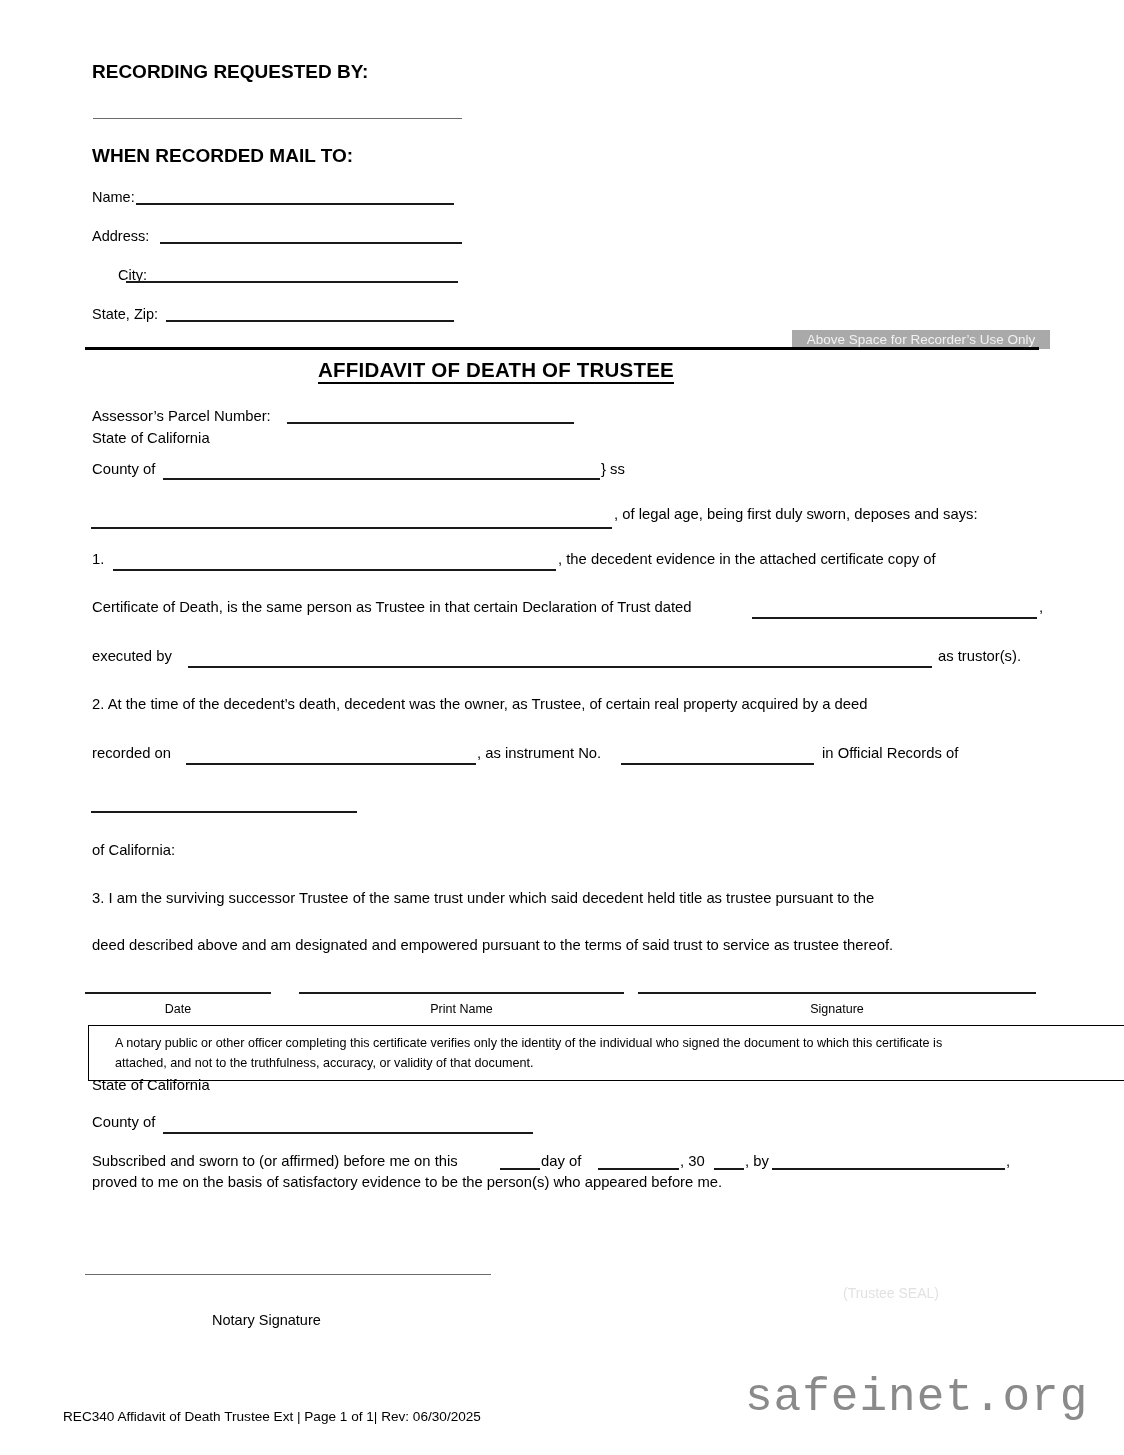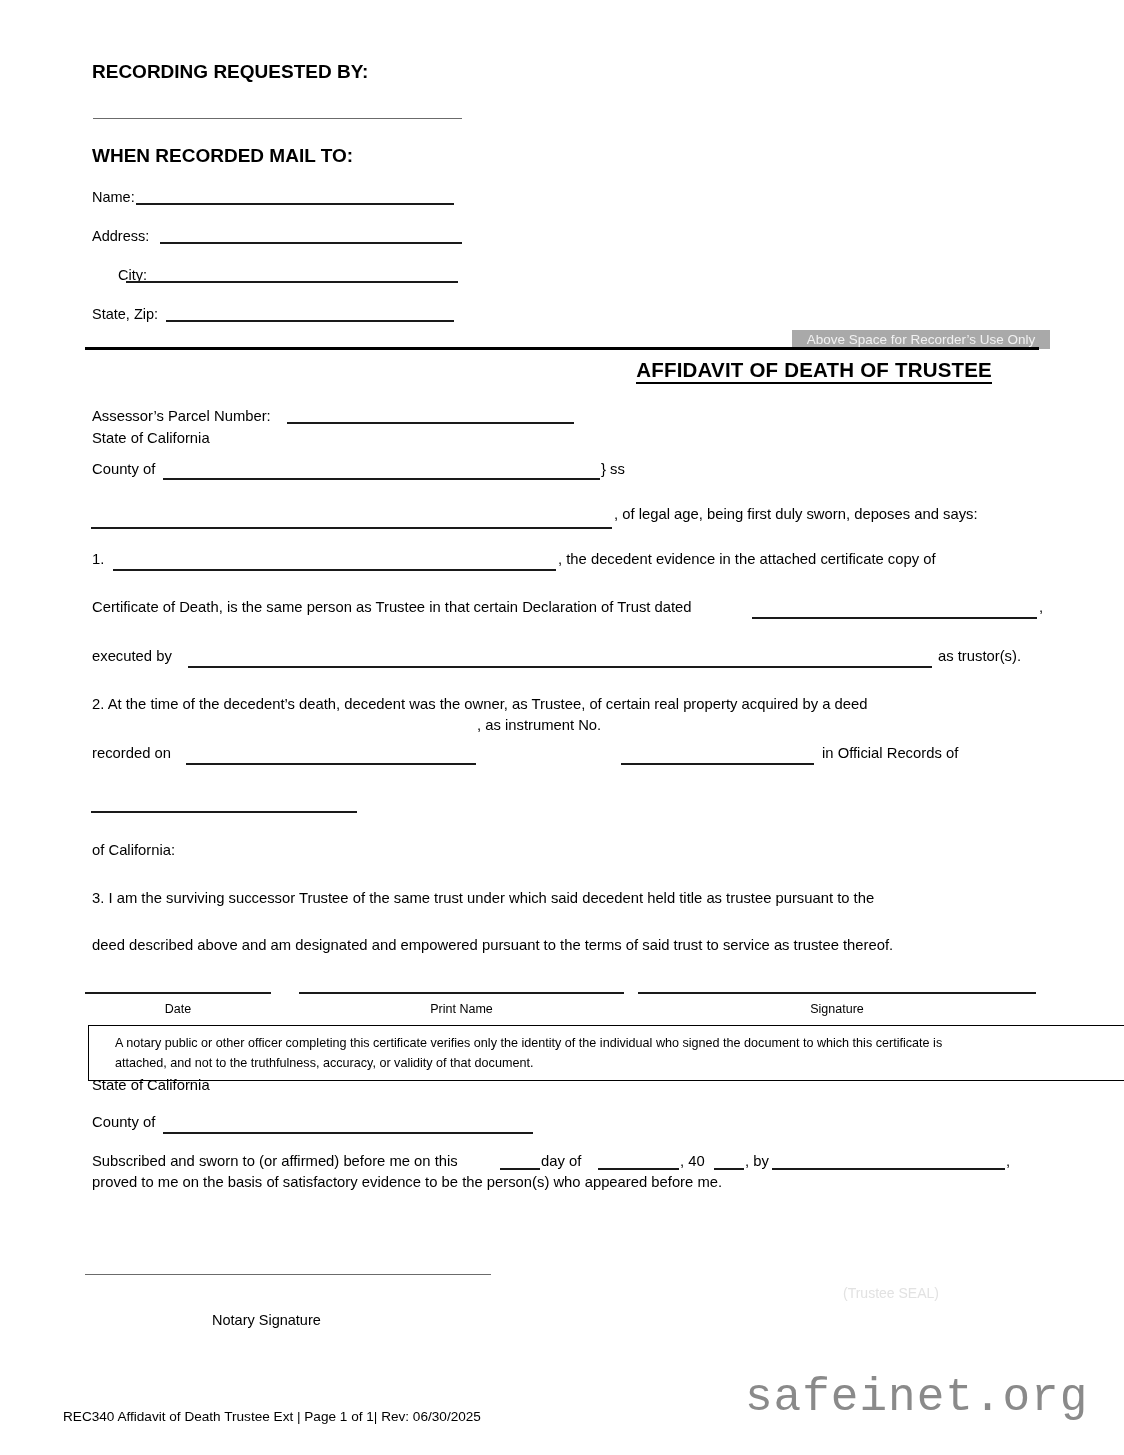--- a/index.html
+++ b/index.html
@@ -57,21 +57,21 @@
     line-height: 19px;
     text-align: center;
     white-space: nowrap;
   }
 
   
   #doc-title {
     left: 0;
     top: 358px;
     width: 992px;
-    text-align: right;
+    text-align: center;
     font-size: 20.5px;
     font-weight: bold;
     letter-spacing: .2px;
   }
   #doc-title span {
     border-bottom: 2.2px solid #000;
     padding-bottom: 1px;
   }
 
   
@@ -182,21 +182,21 @@
   <div class="bl" style="left:1039px; top:599px;">,</div>
 
   <div class="bl" style="left:92px; top:648px;">executed by</div>
   <div class="rule" style="left:188px; top:666px; width:744px;"></div>
   <div class="bl" style="left:938px; top:648px;">as trustor(s).</div>
 
   <div class="bl" style="left:92px; top:696px;">2. At the time of the decedent’s death, decedent was the owner, as Trustee, of certain real property acquired by a deed</div>
 
   <div class="bl" style="left:92px; top:745px;">recorded on</div>
   <div class="rule" style="left:186px; top:763px; width:290px;"></div>
-  <div class="bl" style="left:477px; top:717px;">, as instrument No.</div>
+  <div class="bl" style="left:477px; top:745px;">, as instrument No.</div>
   <div class="rule" style="left:621px; top:763px; width:193px;"></div>
   <div class="bl" style="left:822px; top:745px;">in Official Records of</div>
 
   <div class="rule" style="left:91px; top:811px; width:266px;"></div>
 
   <div class="bl" style="left:92px; top:842px;">of California:</div>
 
   <div class="bl" style="left:92px; top:890px;">3. I am the surviving successor Trustee of the same trust under which said decedent held title as trustee pursuant to the</div>
   <div class="bl" style="left:92px; top:937px;">deed described above and am designated and empowered pursuant to the terms of said trust to service as trustee thereof.</div>
 
@@ -216,21 +216,21 @@
 
   <div class="bl" style="left:92px; top:1077px;">State of California</div>
 
   <div class="bl" style="left:92px; top:1114px;">County of</div>
   <div class="rule" style="left:163px; top:1132px; width:370px;"></div>
 
   <div class="bl" style="left:92px; top:1153px;">Subscribed and sworn to (or affirmed) before me on this</div>
   <div class="rule" style="left:500px; top:1168px; width:40px;"></div>
   <div class="bl" style="left:541px; top:1153px;">day of</div>
   <div class="rule" style="left:598px; top:1168px; width:81px;"></div>
-  <div class="bl" style="left:680px; top:1153px;">, 40</div>
+  <div class="bl" style="left:680px; top:1153px;">, 30</div>
   <div class="rule" style="left:714px; top:1168px; width:30px;"></div>
   <div class="bl" style="left:745px; top:1153px;">, by</div>
   <div class="rule" style="left:772px; top:1168px; width:233px;"></div>
   <div class="bl" style="left:1006px; top:1153px;">,</div>
 
   <div class="bl" style="left:92px; top:1174px;">proved to me on the basis of satisfactory evidence to be the person(s) who appeared before me.</div>
 
   <div class="rule-thin" style="left:85px; top:1274px; width:406px;"></div>
   <div class="abs" id="notary-signature-caption">Notary Signature</div>
 

